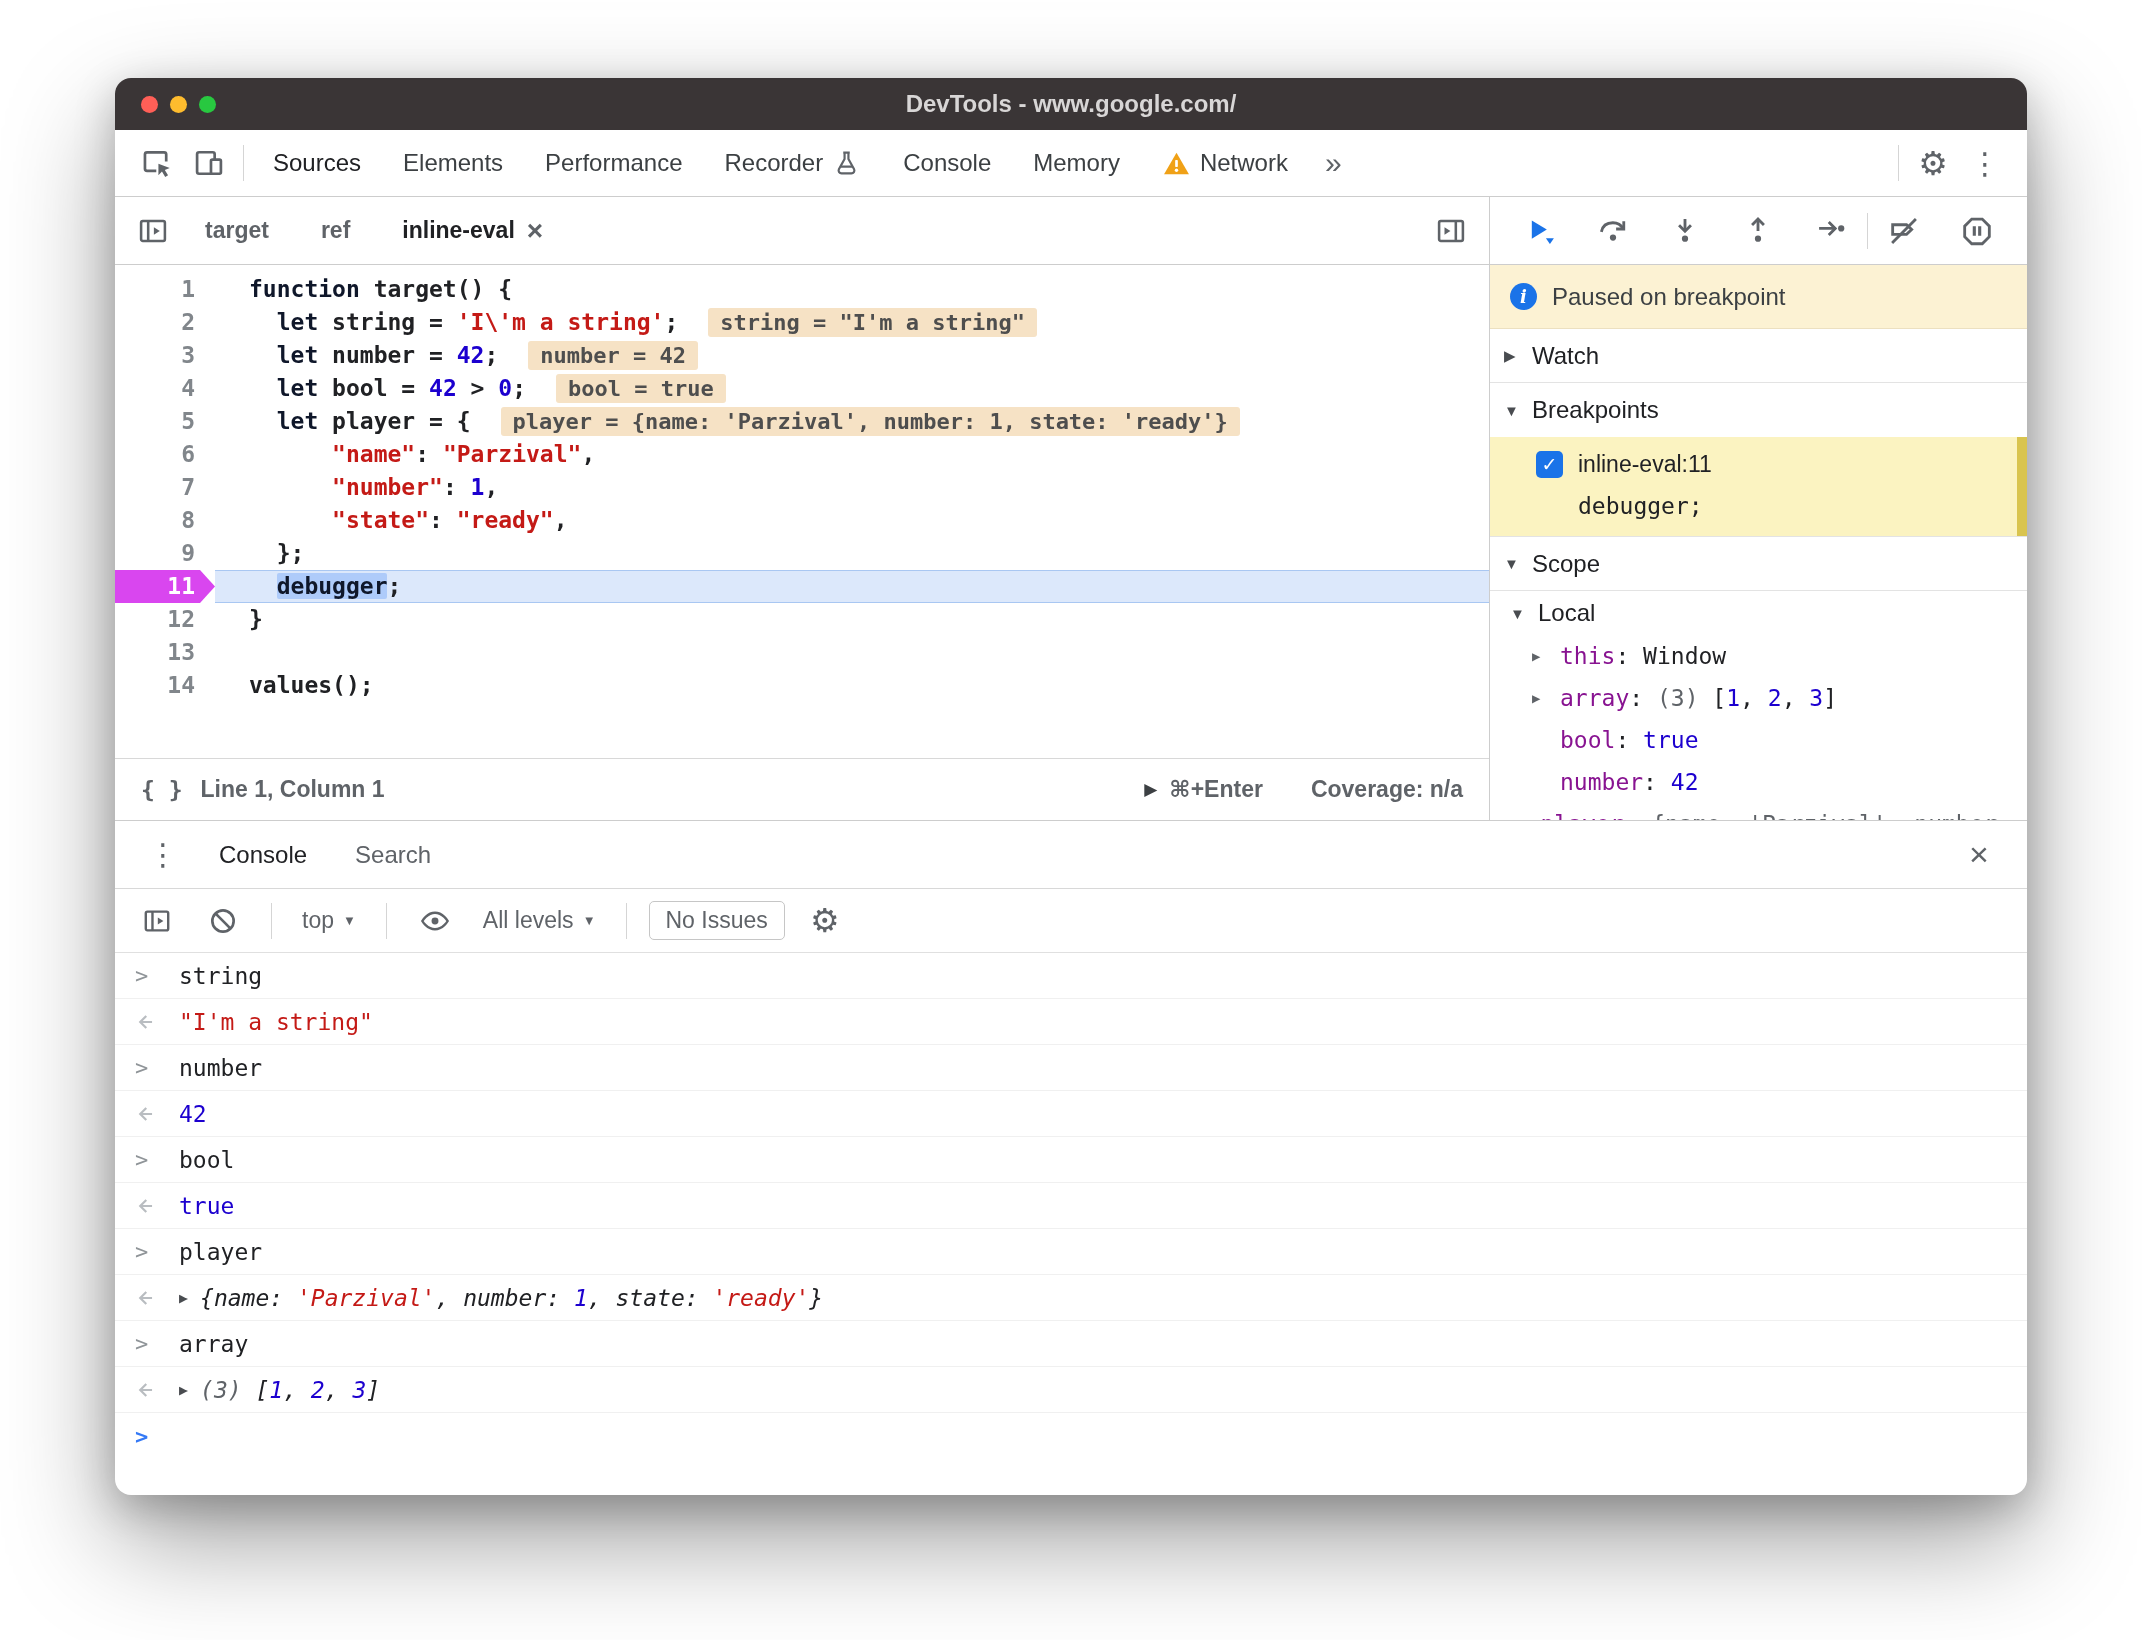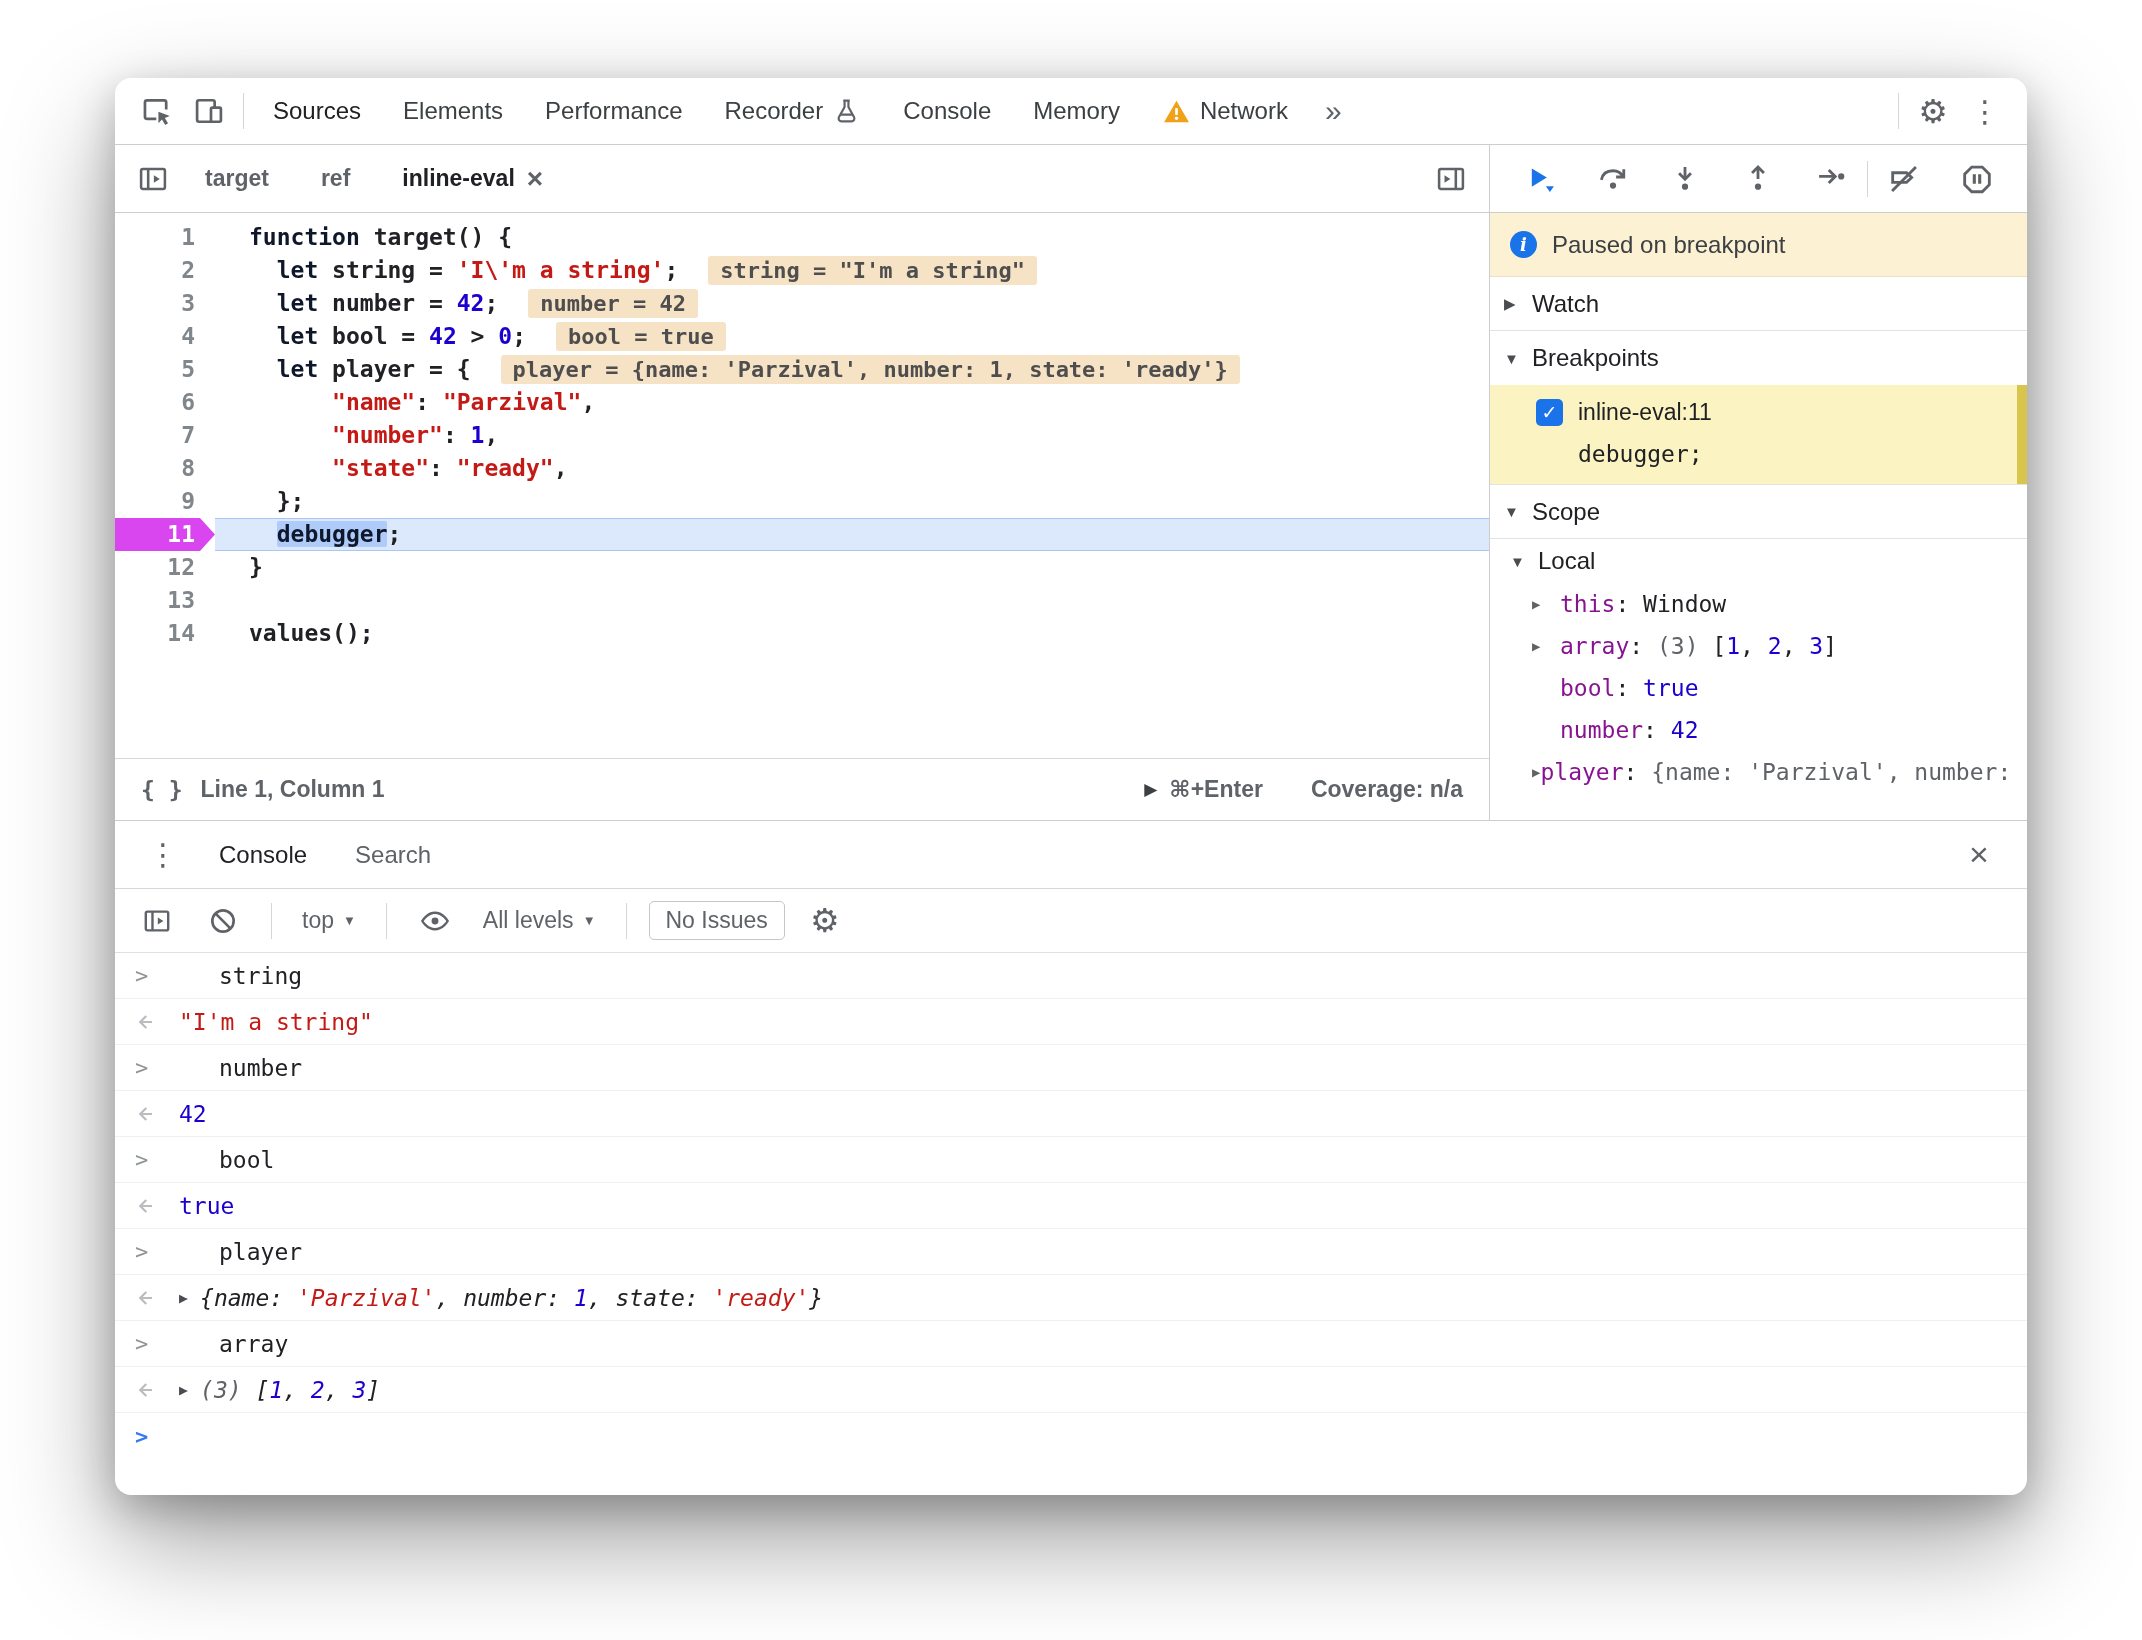--- a/index.html
+++ b/index.html
@@ -103,29 +103,37 @@
   .filter::placeholder { color:#80868b; }
   .issues-chip { border:1px solid #c6c6c6; border-radius:5px; padding:5px 16px; color:#5f6368; }
 
   .console-out { flex:1; overflow:hidden; font-family:"DejaVu Sans Mono","Liberation Mono",monospace; font-size:23px; }
   .c-row { height:46px; display:flex; align-items:center; border-bottom:1px solid #f0f0f0; padding-left:20px; }
   .c-row.c-prompt { border-bottom:none; }
   .c-gut { width:44px; display:flex; align-items:center; color:#8f9498; font-size:22px; flex:0 0 44px; }
   .c-gut.prompt { color:#3479f6; font-weight:700; }
   .icon-ret { width:22px; height:22px; }
   .c-expand { font-size:15px; color:#494c50; margin-right:12px; }
-  .c-text { color:#202124; white-space:pre;margin-left:40px; }
+  .c-text { color:#202124; white-space:pre; }
   .c-val { white-space:pre; }
   .c-val.ital { font-style:italic; }
 </style>
 </head>
 <body>
 
 <div class="window">
 
+  <div class="titlebar">
+    <div class="lights">
+      <span class="light red"></span>
+      <span class="light yellow"></span>
+      <span class="light green"></span>
+    </div>
+    <div class="title">DevTools - www.google.com/</div>
+  </div>
 
   <div class="main-toolbar">
     <span class="tool-btn">
       <svg class="tb-ic" viewBox="0 0 24 24" fill="none" stroke="#5f6368" stroke-width="1.9">
           <path d="M11.5 17.5H5A1.5 1.5 0 0 1 3.5 16V6A1.5 1.5 0 0 1 5 4.5h12A1.5 1.5 0 0 1 18.5 6v5"></path>
           <path d="M13 12.5l8 3.1-3.5 1.3 2.3 3.8-2 1.2-2.3-3.9-2.5 2.7z" fill="#5f6368" stroke="none"></path>
         </svg>
     </span>
     <span class="tool-btn">
       <svg class="tb-ic" viewBox="0 0 24 24" fill="none" stroke="#5f6368" stroke-width="1.9">

